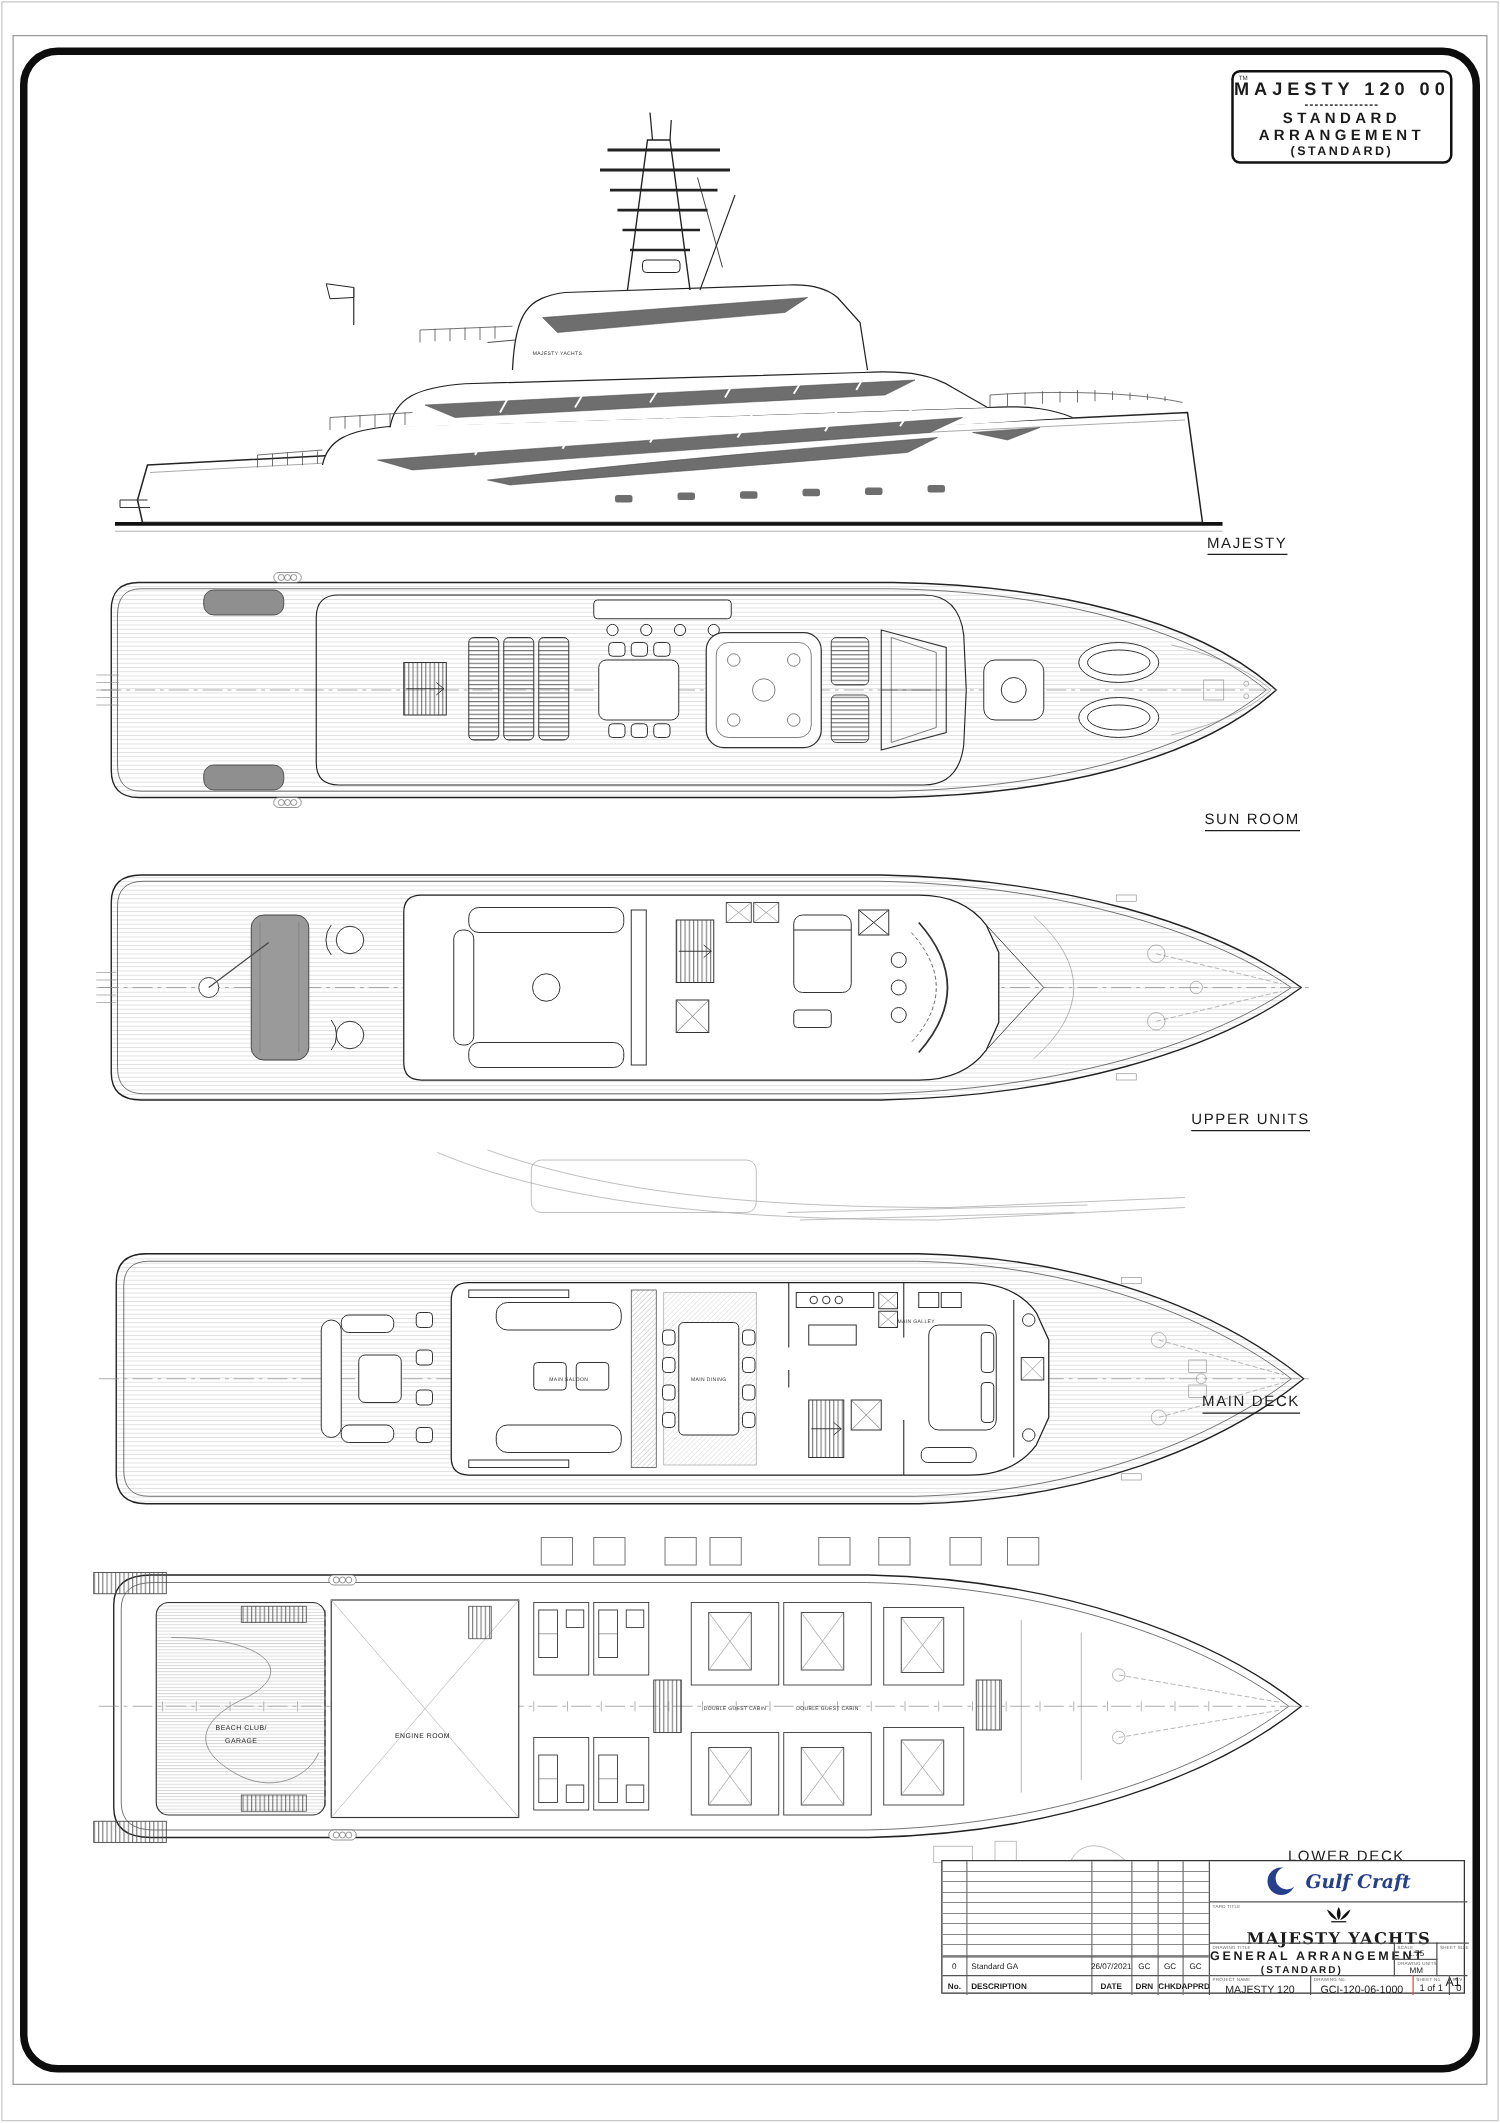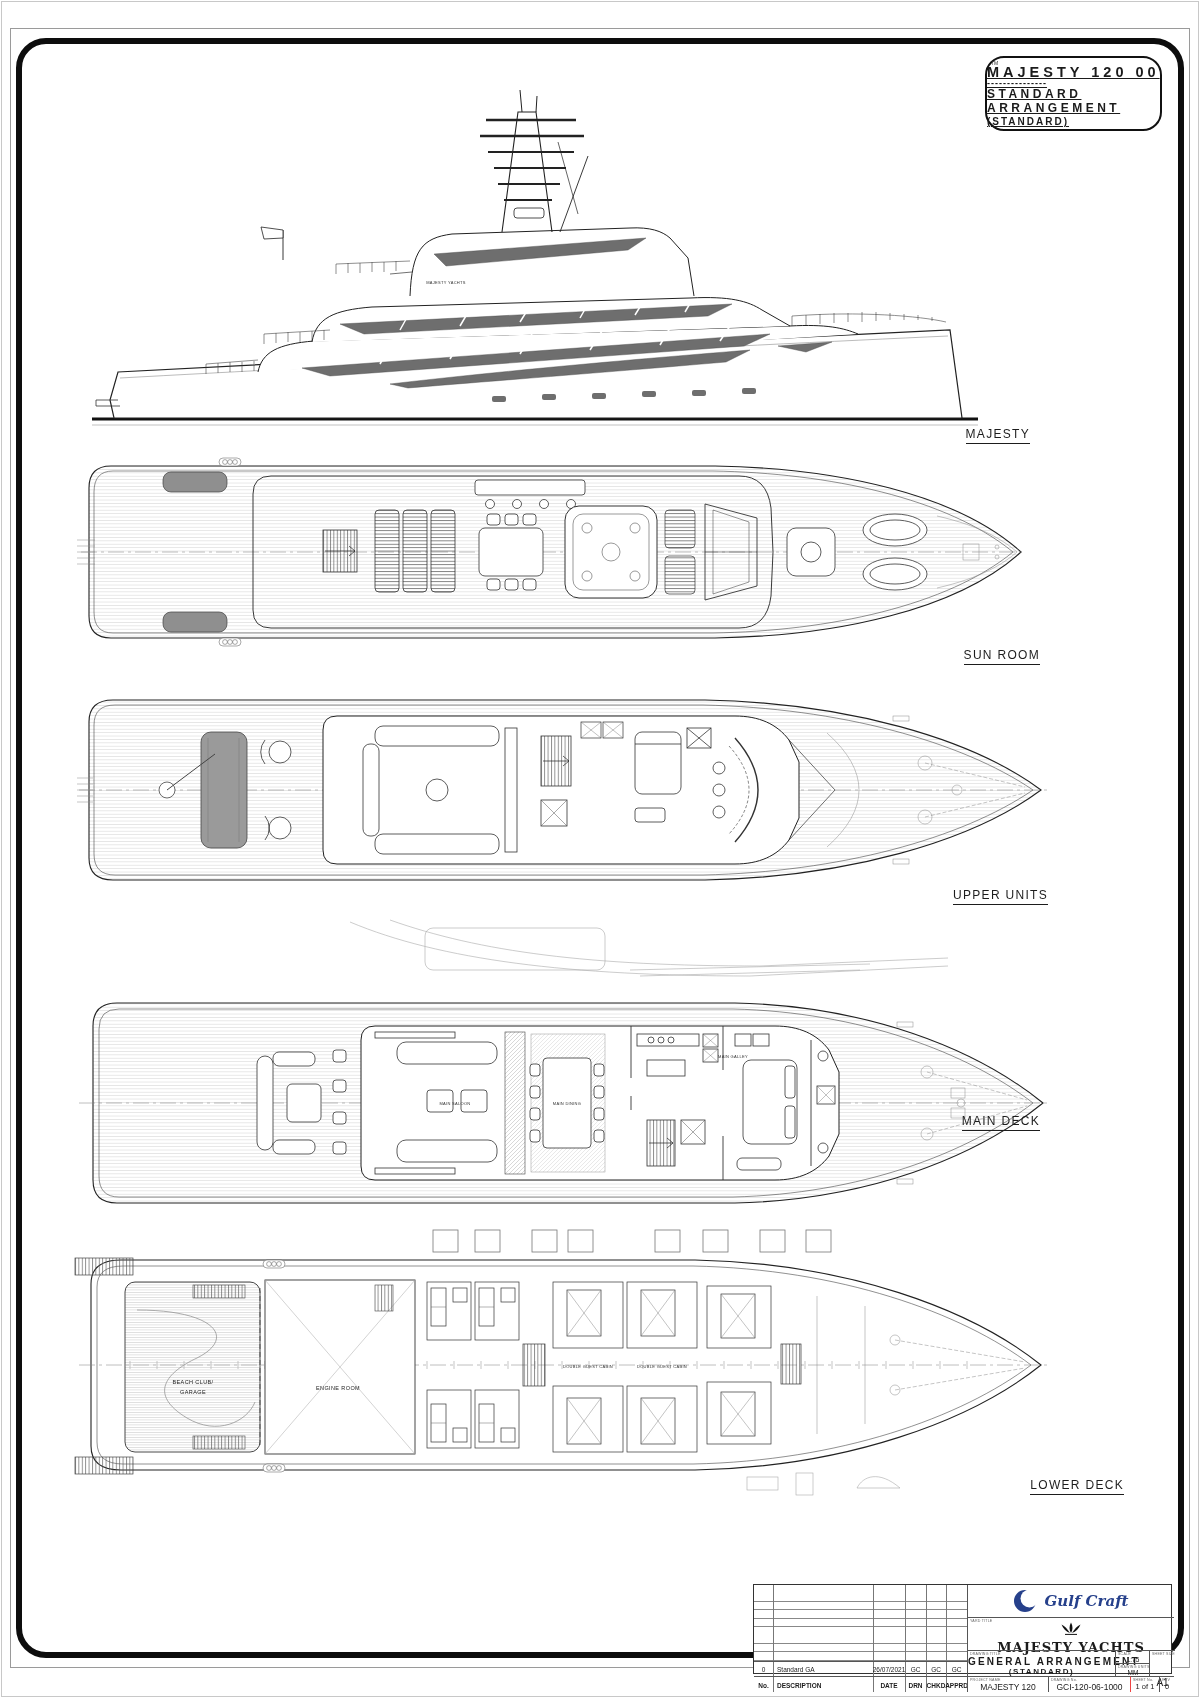--- a/index.html
+++ b/index.html
@@ -3,39 +3,39 @@
 <meta charset="utf-8">
 <style>
   html,body{margin:0;padding:0;background:#fff;}
   #sheet{position:relative;width:1200px;height:1698px;background:#fff;overflow:hidden;
          font-family:"Liberation Sans",sans-serif;color:#1b1b1b;}
   .edge{position:absolute;inset:1px;border:1px solid #c8c8c8;}
   .thinframe{position:absolute;left:10px;top:28px;right:10px;bottom:30px;border:1px solid #9a9a9a;}
   .thickframe{position:absolute;left:16px;top:38px;right:16px;bottom:40px;border:6px solid #0d0d0d;border-radius:30px;}
   
   .titlebox{position:absolute;left:985px;top:56px;width:177px;height:75px;border:2.5px solid #111;
-            border-radius:19px;box-sizing:border-box;padding-top:6px;background:#fff;text-decoration:underline;}
+            border-radius:7px;text-align:center;box-sizing:border-box;padding-top:6px;background:#fff;}
   .tb-tm{position:absolute;left:4px;top:2px;font-size:5px;letter-spacing:0;color:#333;}
   .tb-model{font-size:14.5px;font-weight:bold;letter-spacing:4px;white-space:nowrap;}
   .tb-dash{font-size:9px;font-weight:bold;letter-spacing:1px;line-height:7px;color:#111;}
   .tb-l1,.tb-l2{font-size:12px;font-weight:bold;letter-spacing:3.5px;line-height:14px;}
   .tb-l3{font-size:10px;font-weight:bold;letter-spacing:2px;line-height:13px;}
   
   .vlabel{position:absolute;font-size:12px;letter-spacing:1.3px;color:#1d1d1d;
           border-bottom:1.4px solid #1d1d1d;padding-bottom:2px;white-space:nowrap;}
   
   svg{position:absolute;overflow:visible;}
   .oL{fill:none;stroke:#222;}
   .furn *{fill:#fff;stroke:#333;stroke-width:0.8;}
   .thin *{fill:none;stroke:#8a8a8a;stroke-width:0.5;}
   .ghost *{fill:none;stroke:#aaa;stroke-width:0.6;}
   text.t4{font:4px "Liberation Sans",sans-serif;fill:#333;text-anchor:middle;letter-spacing:.3px;}
   text.t5{font:5.5px "Liberation Sans",sans-serif;fill:#222;text-anchor:middle;letter-spacing:.4px;}
   
-  .tblock{position:absolute;left:753px;top:1584px;width:419px;height:90px;border:1.3px solid #333;
+  .tblock{position:absolute;left:753px;top:1488px;width:419px;height:107px;border:1.3px solid #333;
           box-sizing:border-box;background:#fff;font-family:"Liberation Sans",sans-serif;}
   .revgrid{position:absolute;left:0;top:0;width:213px;height:76px;
            background:repeating-linear-gradient(to bottom,transparent 0 7.6px,#888 7.6px 8.4px);}
   .vline{position:absolute;top:0;width:1px;background:#777;height:107px;}
   .revrow{position:absolute;left:0;width:213px;height:15px;border-top:1px solid #555;font-size:6.5px;}
   .revhdr{position:absolute;left:0;width:213px;height:16px;border-top:1px solid #555;font-size:6.5px;font-weight:bold;}
   .rc{position:absolute;top:0;height:100%;display:flex;align-items:center;justify-content:center;white-space:nowrap;}
   .rc.lft{justify-content:flex-start;padding-left:3px;}
   .rightblock{position:absolute;left:213px;top:0;width:206px;height:107px;border-left:1px solid #555;}
   .fieldlabel{position:absolute;left:2px;top:1px;font-size:3.6px;color:#666;letter-spacing:.2px;}

